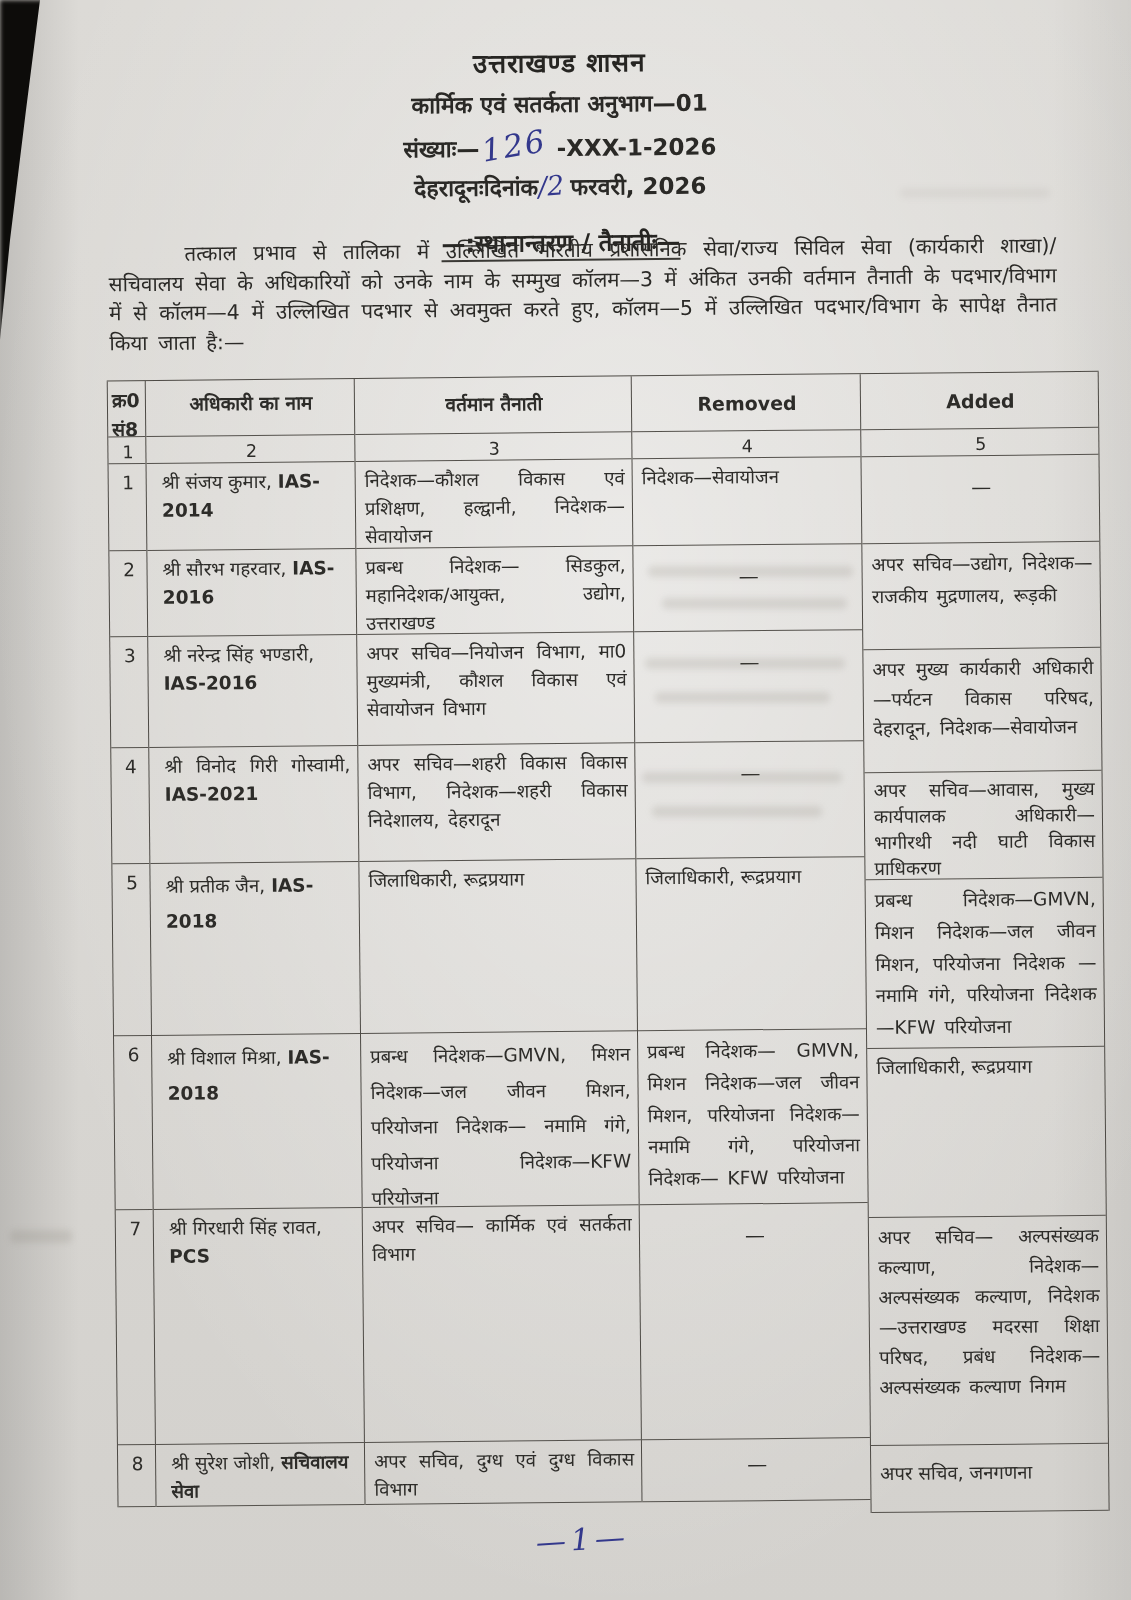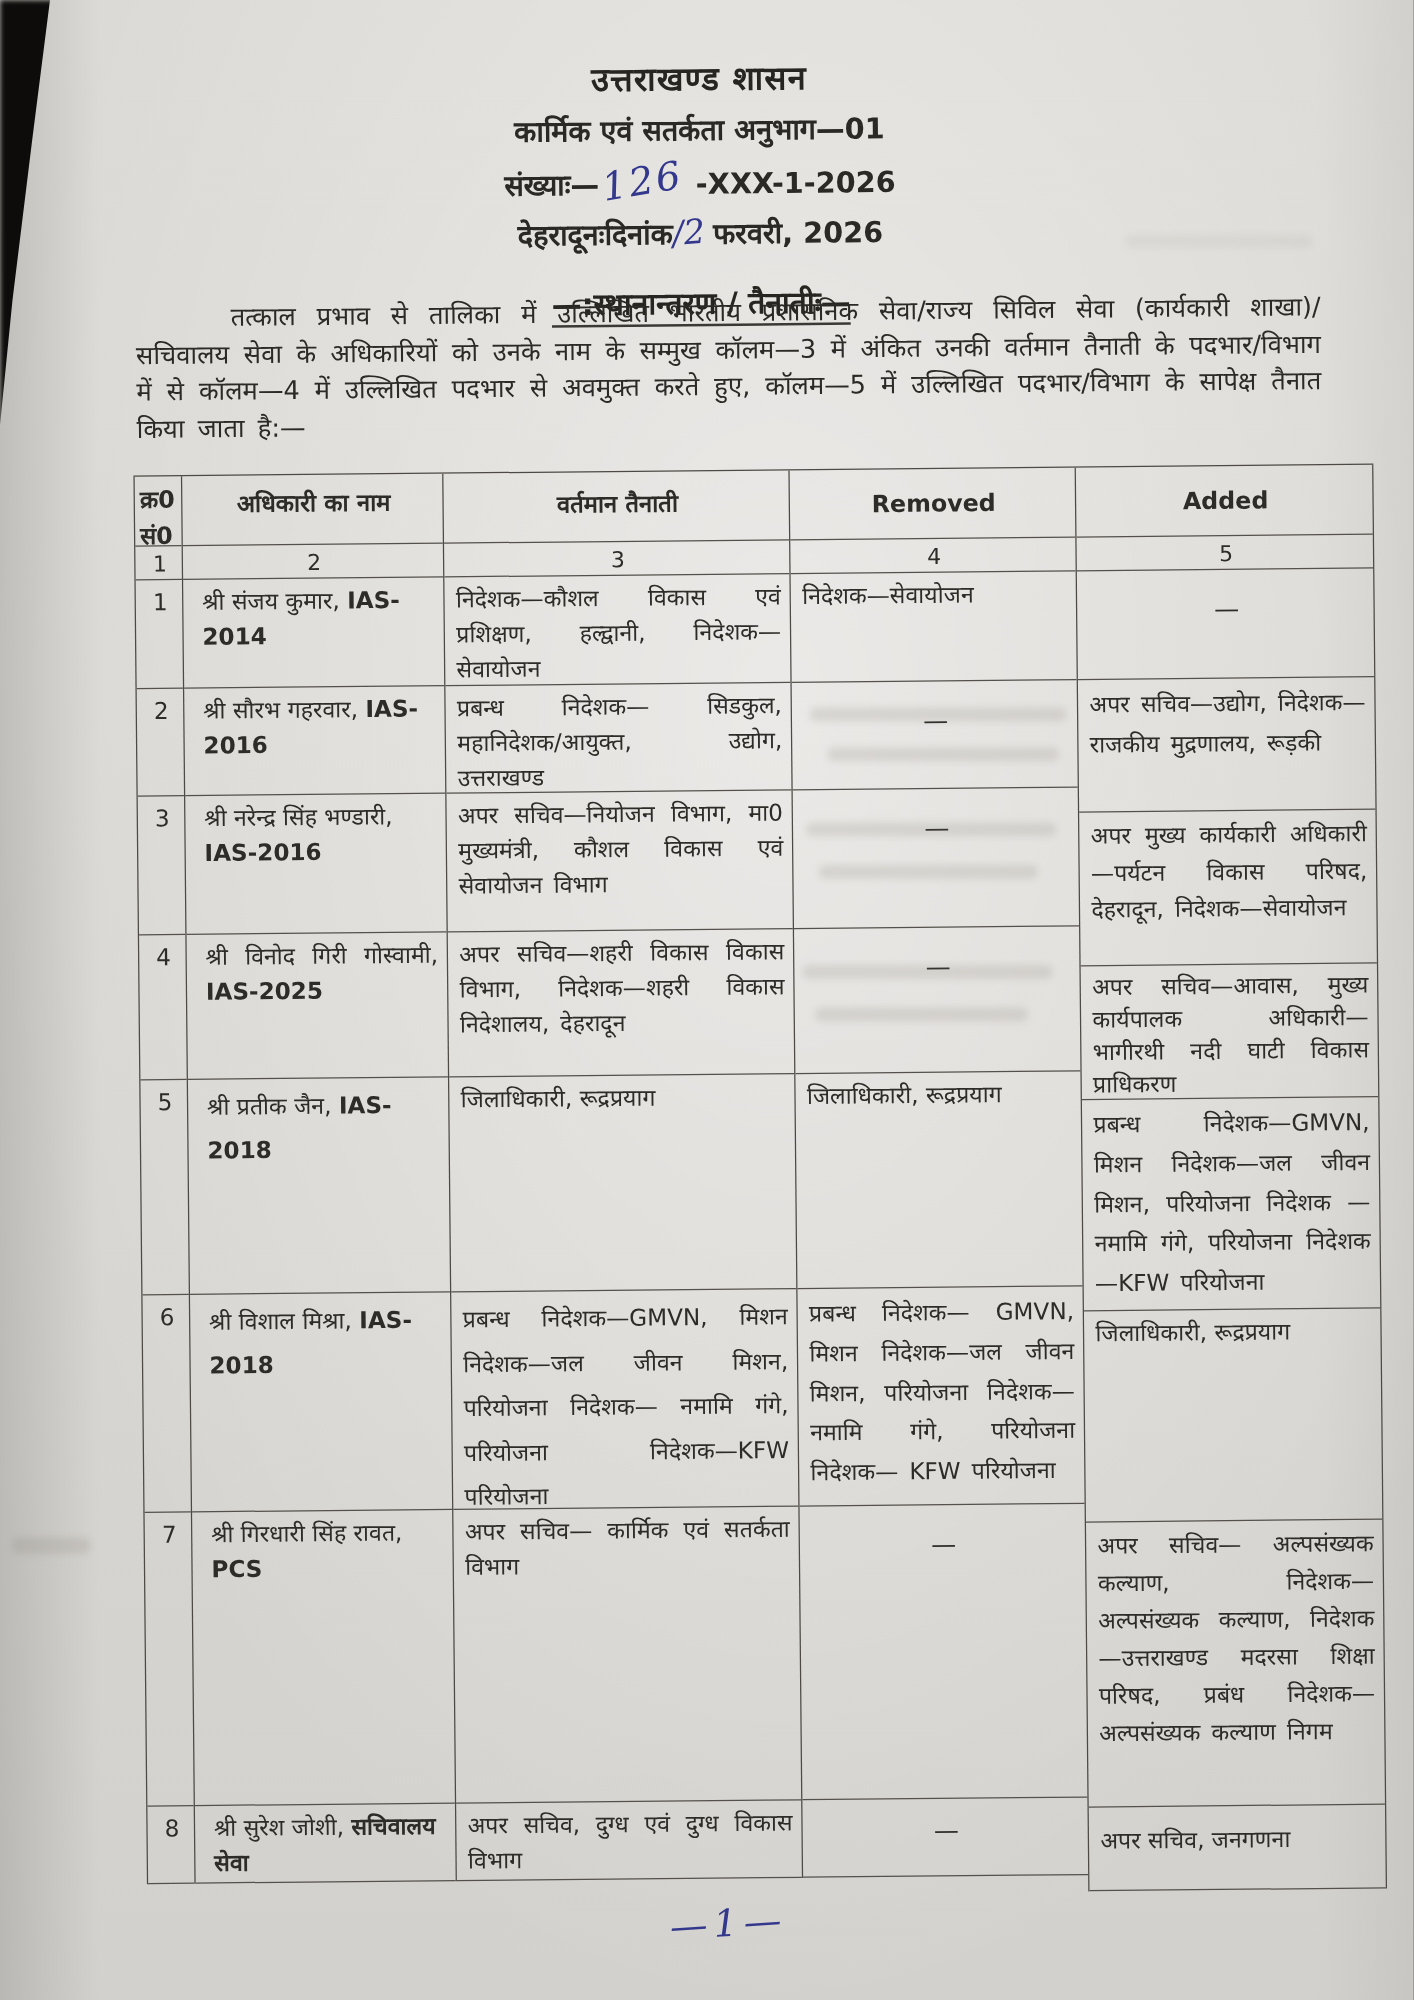--- a/index.html
+++ b/index.html
@@ -103,39 +103,39 @@
       <div class="hline"><span>देहरादूनःदिनांक</span><span class="hw hw-date">/2</span><span>फरवरी, 2026</span></div>
       <div><span class="subject">—:स्थानान्तरण / तैनातीः—</span></div>
     </div>
 
     <p class="intro">तत्काल प्रभाव से तालिका में उल्लिखित भारतीय प्रशासनिक सेवा/राज्य सिविल सेवा (कार्यकारी शाखा)/सचिवालय सेवा के अधिकारियों को उनके नाम के सम्मुख कॉलम—3 में अंकित उनकी वर्तमान तैनाती के पदभार/विभाग में से कॉलम—4 में उल्लिखित पदभार से अवमुक्त करते हुए, कॉलम—5 में उल्लिखित पदभार/विभाग के सापेक्ष तैनात किया जाता है:—</p>
 
     <div class="tbl">
 
       <div class="col" style="left:0;width:38px;">
         <div class="cell hdr" style="height:56px;padding-left:4px;">क्र0
-सं0</div>
+सं8</div>
         <div class="cell num" style="height:27px;">1</div>
         <div class="cell ctr" style="height:87px;">1</div>
         <div class="cell ctr" style="height:86px;">2</div>
         <div class="cell ctr" style="height:111px;">3</div>
         <div class="cell ctr" style="height:116px;">4</div>
         <div class="cell ctr" style="height:172px;">5</div>
         <div class="cell ctr" style="height:174px;">6</div>
         <div class="cell ctr" style="height:235px;">7</div>
         <div class="cell ctr" style="height:62px;">8</div>
       </div>
 
       <div class="col" style="left:38px;width:209px;">
         <div class="cell hdr ctr" style="height:56px;padding-top:9px;">अधिकारी का नाम</div>
         <div class="cell num" style="height:27px;">2</div>
         <div class="cell namec" style="height:87px;"><span>श्री संजय कुमार,</span> <span class="cadre">IAS-2014</span></div>
         <div class="cell namec" style="height:86px;"><span>श्री सौरभ गहरवार,</span> <span class="cadre">IAS-2016</span></div>
         <div class="cell namec" style="height:111px;"><span>श्री नरेन्द्र सिंह भण्डारी,</span> <span class="cadre">IAS-2016</span></div>
-        <div class="cell namec jst" style="height:116px;"><span>श्री विनोद गिरी गोस्वामी,</span> <span class="cadre">IAS-2025</span></div>
+        <div class="cell namec jst" style="height:116px;"><span>श्री विनोद गिरी गोस्वामी,</span> <span class="cadre">IAS-2021</span></div>
         <div class="cell namec" style="height:172px;line-height:1.9;"><span>श्री प्रतीक जैन,</span> <span class="cadre">IAS-2018</span></div>
         <div class="cell namec" style="height:174px;line-height:1.9;"><span>श्री विशाल मिश्रा,</span> <span class="cadre">IAS-2018</span></div>
         <div class="cell namec" style="height:235px;"><span>श्री गिरधारी सिंह रावत,</span> <span class="cadre">PCS</span></div>
         <div class="cell namec" style="height:62px;"><span>श्री सुरेश जोशी,</span> <span class="cadre">सचिवालय सेवा</span></div>
       </div>
 
       <div class="col" style="left:247px;width:277px;">
         <div class="cell hdr ctr" style="height:56px;padding-top:12px;">वर्तमान तैनाती</div>
         <div class="cell num" style="height:27px;">3</div>
         <div class="cell jst" style="height:87px;">निदेशक—कौशल विकास एवं प्रशिक्षण, हल्द्वानी, निदेशक— सेवायोजन</div>

